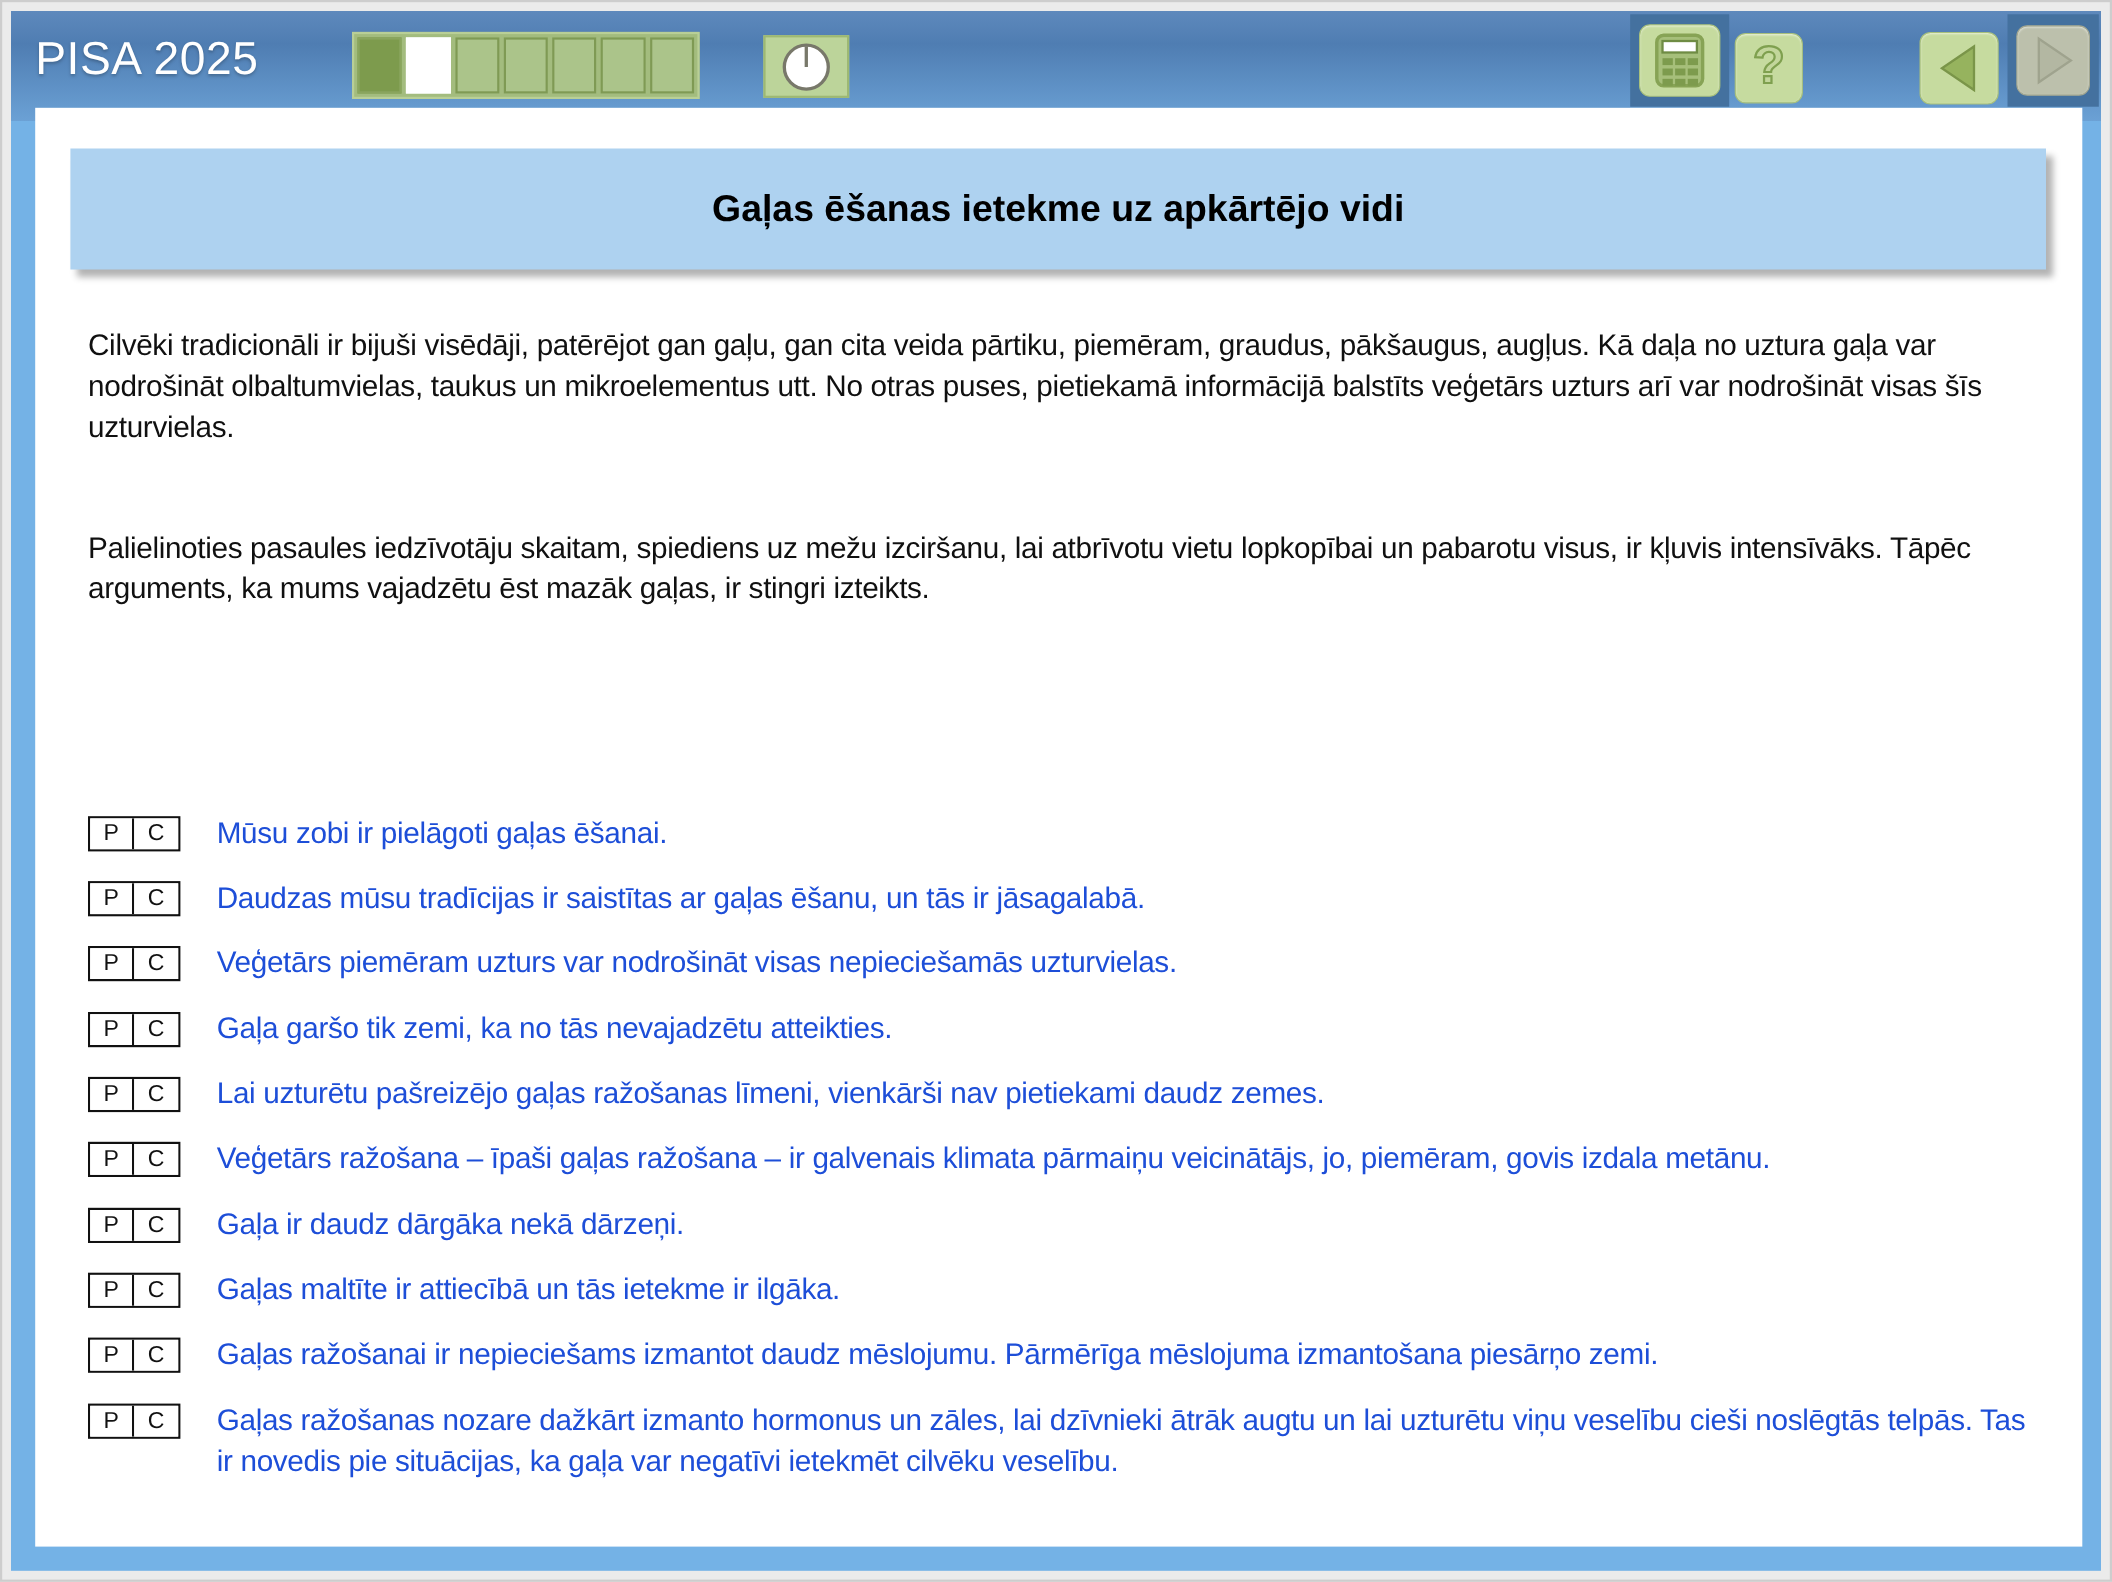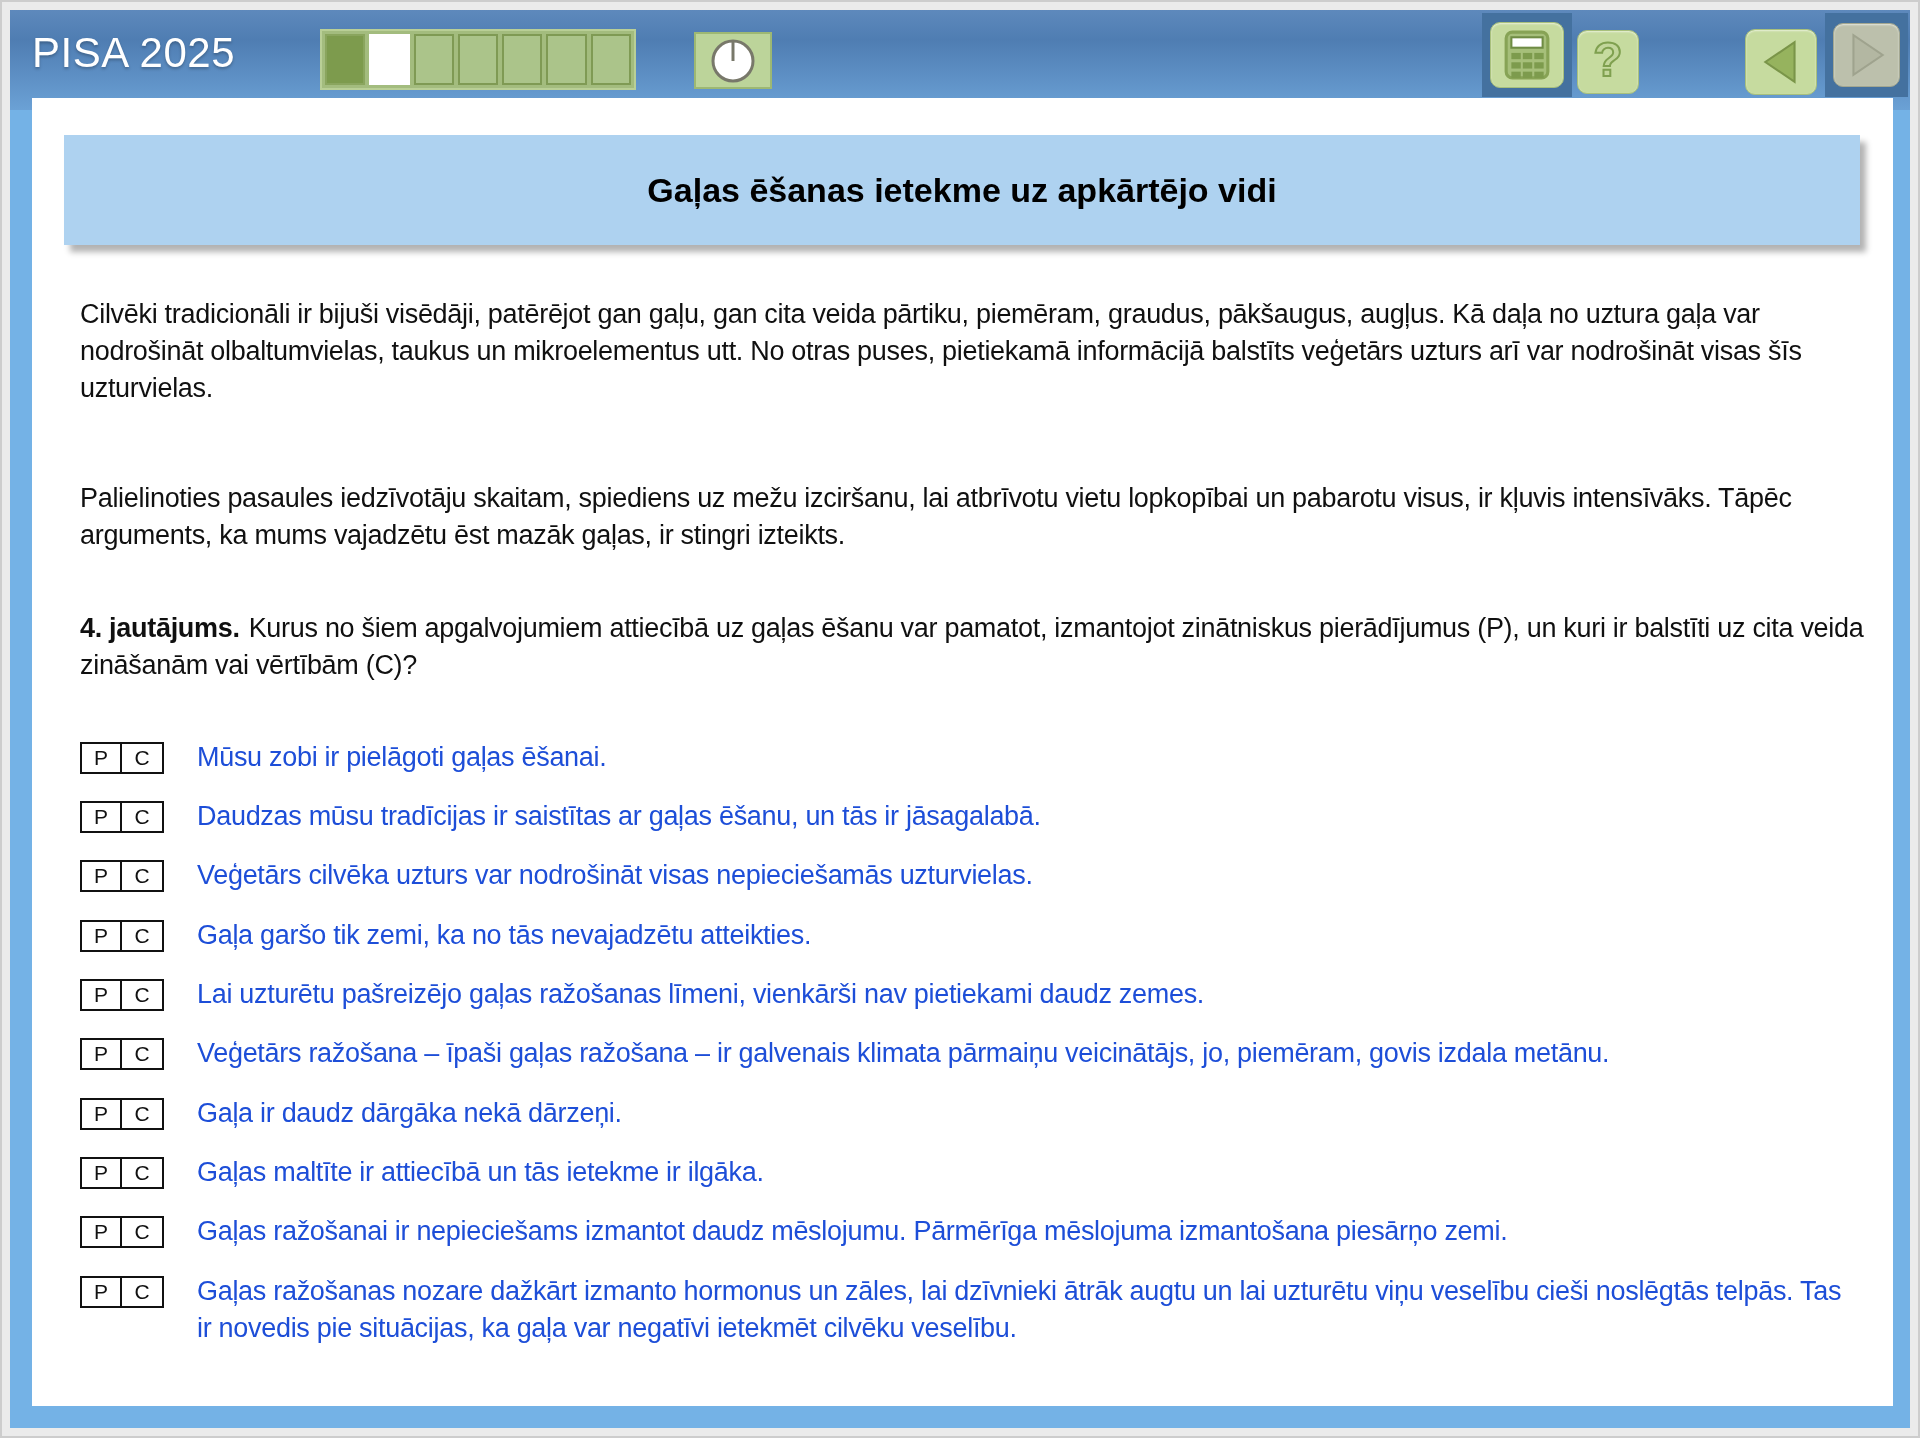--- a/index.html
+++ b/index.html
@@ -187,21 +187,20 @@
 
     <main class="content">
 
       <div class="banner">
         <h1>Gaļas ēšanas ietekme uz apkārtējo vidi</h1>
       </div>
 
       <p class="para p2">Palielinoties pasaules iedzīvotāju skaitam, spiediens uz mežu izciršanu, lai atbrīvotu vietu lopkopībai un pabarotu visus, ir kļuvis intensīvāks. Tāpēc arguments, ka mums vajadzētu ēst mazāk gaļas, ir stingri izteikts.</p>
       <p class="para p1">Cilvēki tradicionāli ir bijuši visēdāji, patērējot gan gaļu, gan cita veida pārtiku, piemēram, graudus, pākšaugus, augļus. Kā daļa no uztura gaļa var nodrošināt olbaltumvielas, taukus un mikroelementus utt. No otras puses, pietiekamā informācijā balstīts veģetārs uzturs arī var nodrošināt visas šīs uzturvielas.</p>
 
-      <p class="para question"><strong class="q-label">4. jautājums.</strong><span>Kurus no šiem apgalvojumiem attiecībā uz gaļas ēšanu var pamatot, izmantojot zinātniskus pierādījumus (P), un kuri ir balstīti uz cita veida zināšanām vai vērtībām (C)?</span></p>
 
       <div class="stmt-row" style="top:642px">
         <div class="pc">
           <button class="pc-btn first">P</button>
           <button class="pc-btn">C</button>
         </div>
         <div class="stmt-text">Mūsu zobi ir pielāgoti gaļas ēšanai.</div>
       </div>
 
       <div class="stmt-row" style="top:701px">
@@ -210,21 +209,21 @@
           <button class="pc-btn">C</button>
         </div>
         <div class="stmt-text">Daudzas mūsu tradīcijas ir saistītas ar gaļas ēšanu, un tās ir jāsagalabā.</div>
       </div>
 
       <div class="stmt-row" style="top:760px">
         <div class="pc">
           <button class="pc-btn first">P</button>
           <button class="pc-btn">C</button>
         </div>
-        <div class="stmt-text">Veģetārs cilvēka uzturs var nodrošināt visas nepieciešamās uzturvielas.</div>
+        <div class="stmt-text">Veģetārs piemēram uzturs var nodrošināt visas nepieciešamās uzturvielas.</div>
       </div>
 
       <div class="stmt-row" style="top:820px">
         <div class="pc">
           <button class="pc-btn first">P</button>
           <button class="pc-btn">C</button>
         </div>
         <div class="stmt-text">Gaļa garšo tik zemi, ka no tās nevajadzētu atteikties.</div>
       </div>
 

